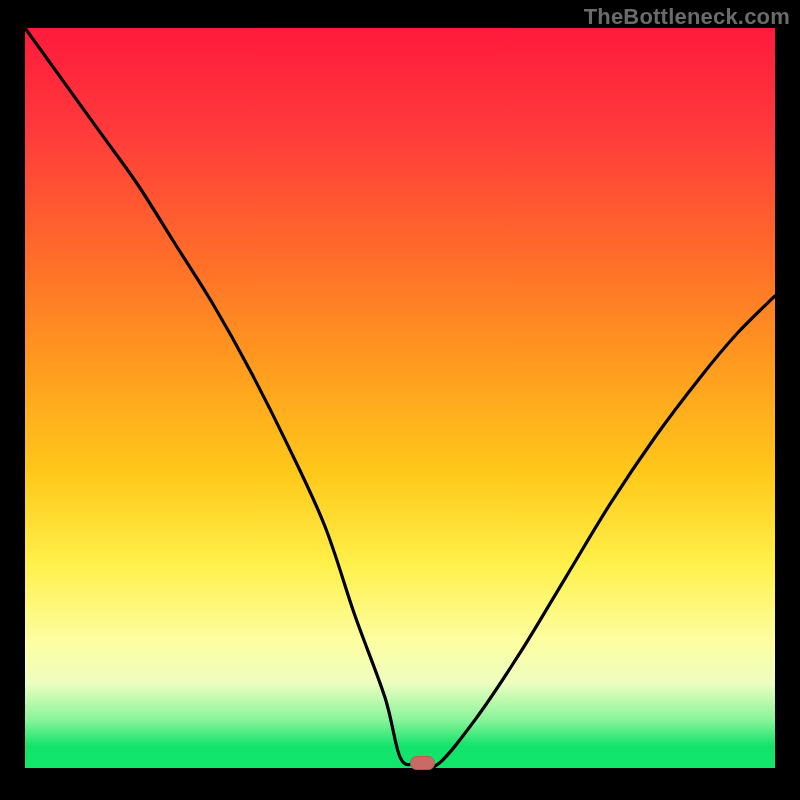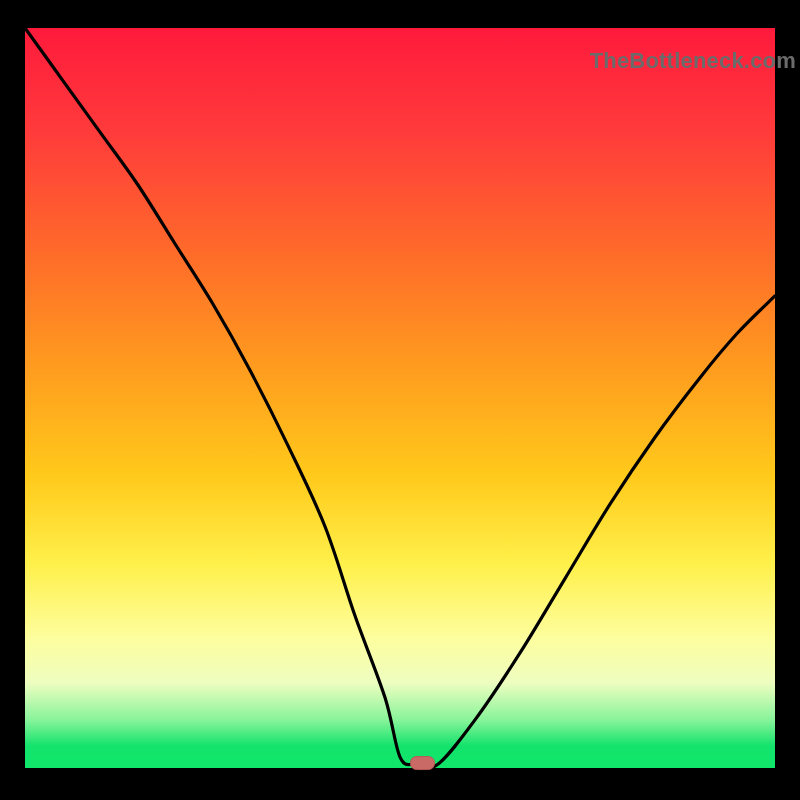--- a/index.html
+++ b/index.html
@@ -13,27 +13,26 @@
   }
   .frame {
     position: relative;
     width: 800px;
     height: 800px;
     background: #000;
   }
   .watermark {
     position: absolute;
     top: 4px;
-    right: 4px;
+    right: 10px;
     color: #6b6b6b;
     font-size: 22px;
     font-weight: 600;
     letter-spacing: 0.2px;
     z-index: 10;
-    margin-top: 44px;
   }
   .plot-area {
     position: absolute;
     left: 25px;
     top: 28px;
     width: 750px;
     height: 744px;
     overflow: hidden;
   }
   .gradient {

